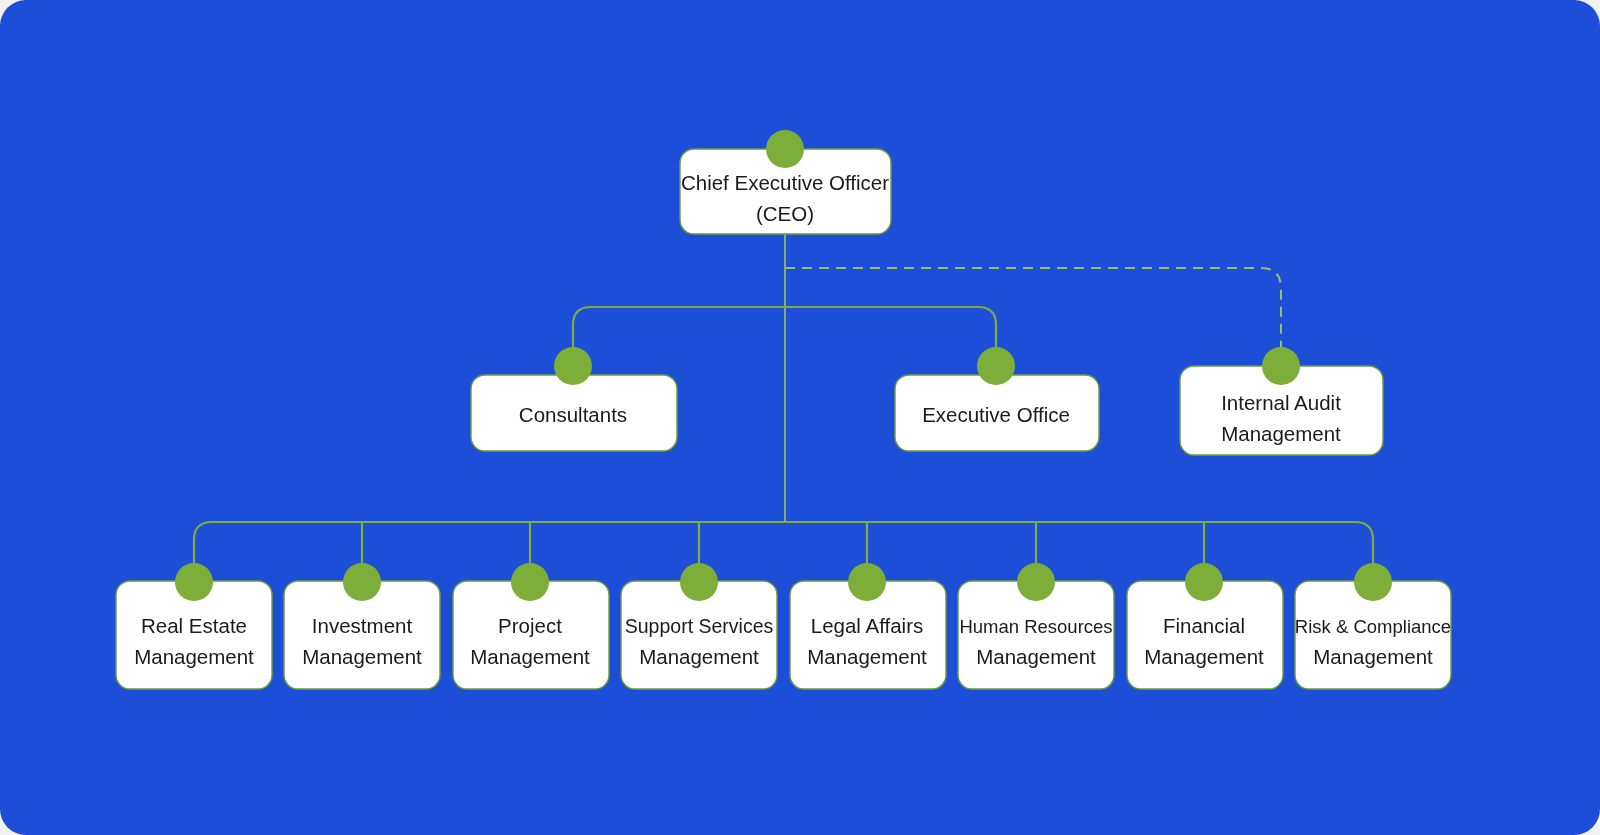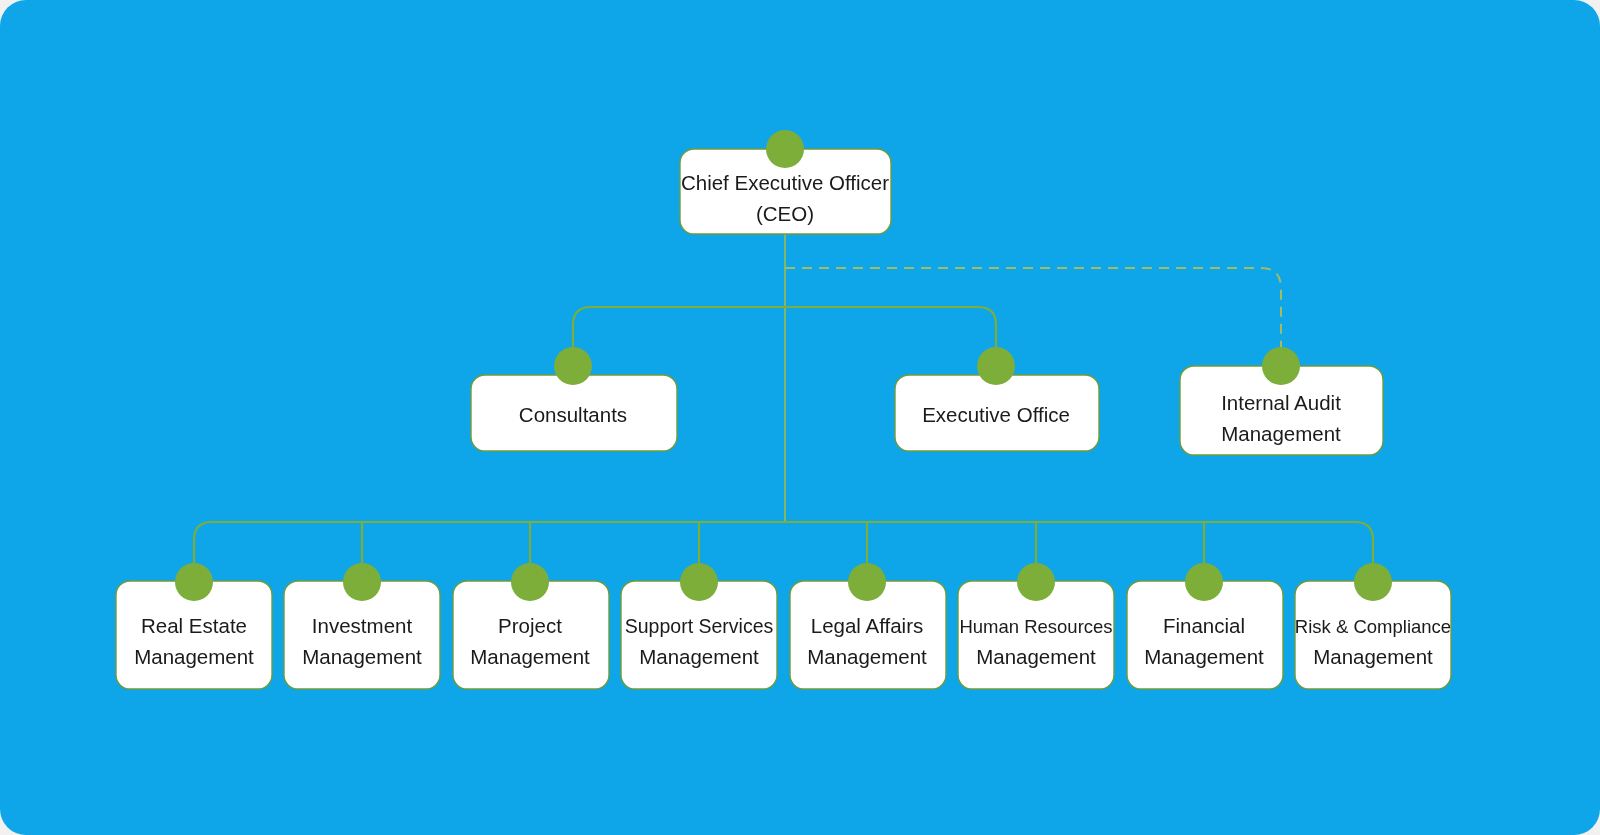--- a/index.html
+++ b/index.html
@@ -11,21 +11,21 @@
     width: 1600px;
     height: 835px;
     overflow: hidden;
     font-family: "Liberation Sans", sans-serif;
   }
   #canvas {
     position: absolute;
     left: 0; top: 0;
     width: 1600px;
     height: 835px;
-    background: #0ea5e9;
+    background: #1d4ed8;
     border-radius: 26px;
     overflow: hidden;
   }
   #chart-svg {
     position: absolute;
     left: 0; top: 0;
     width: 1600px;
     height: 835px;
     display: block;
   }

